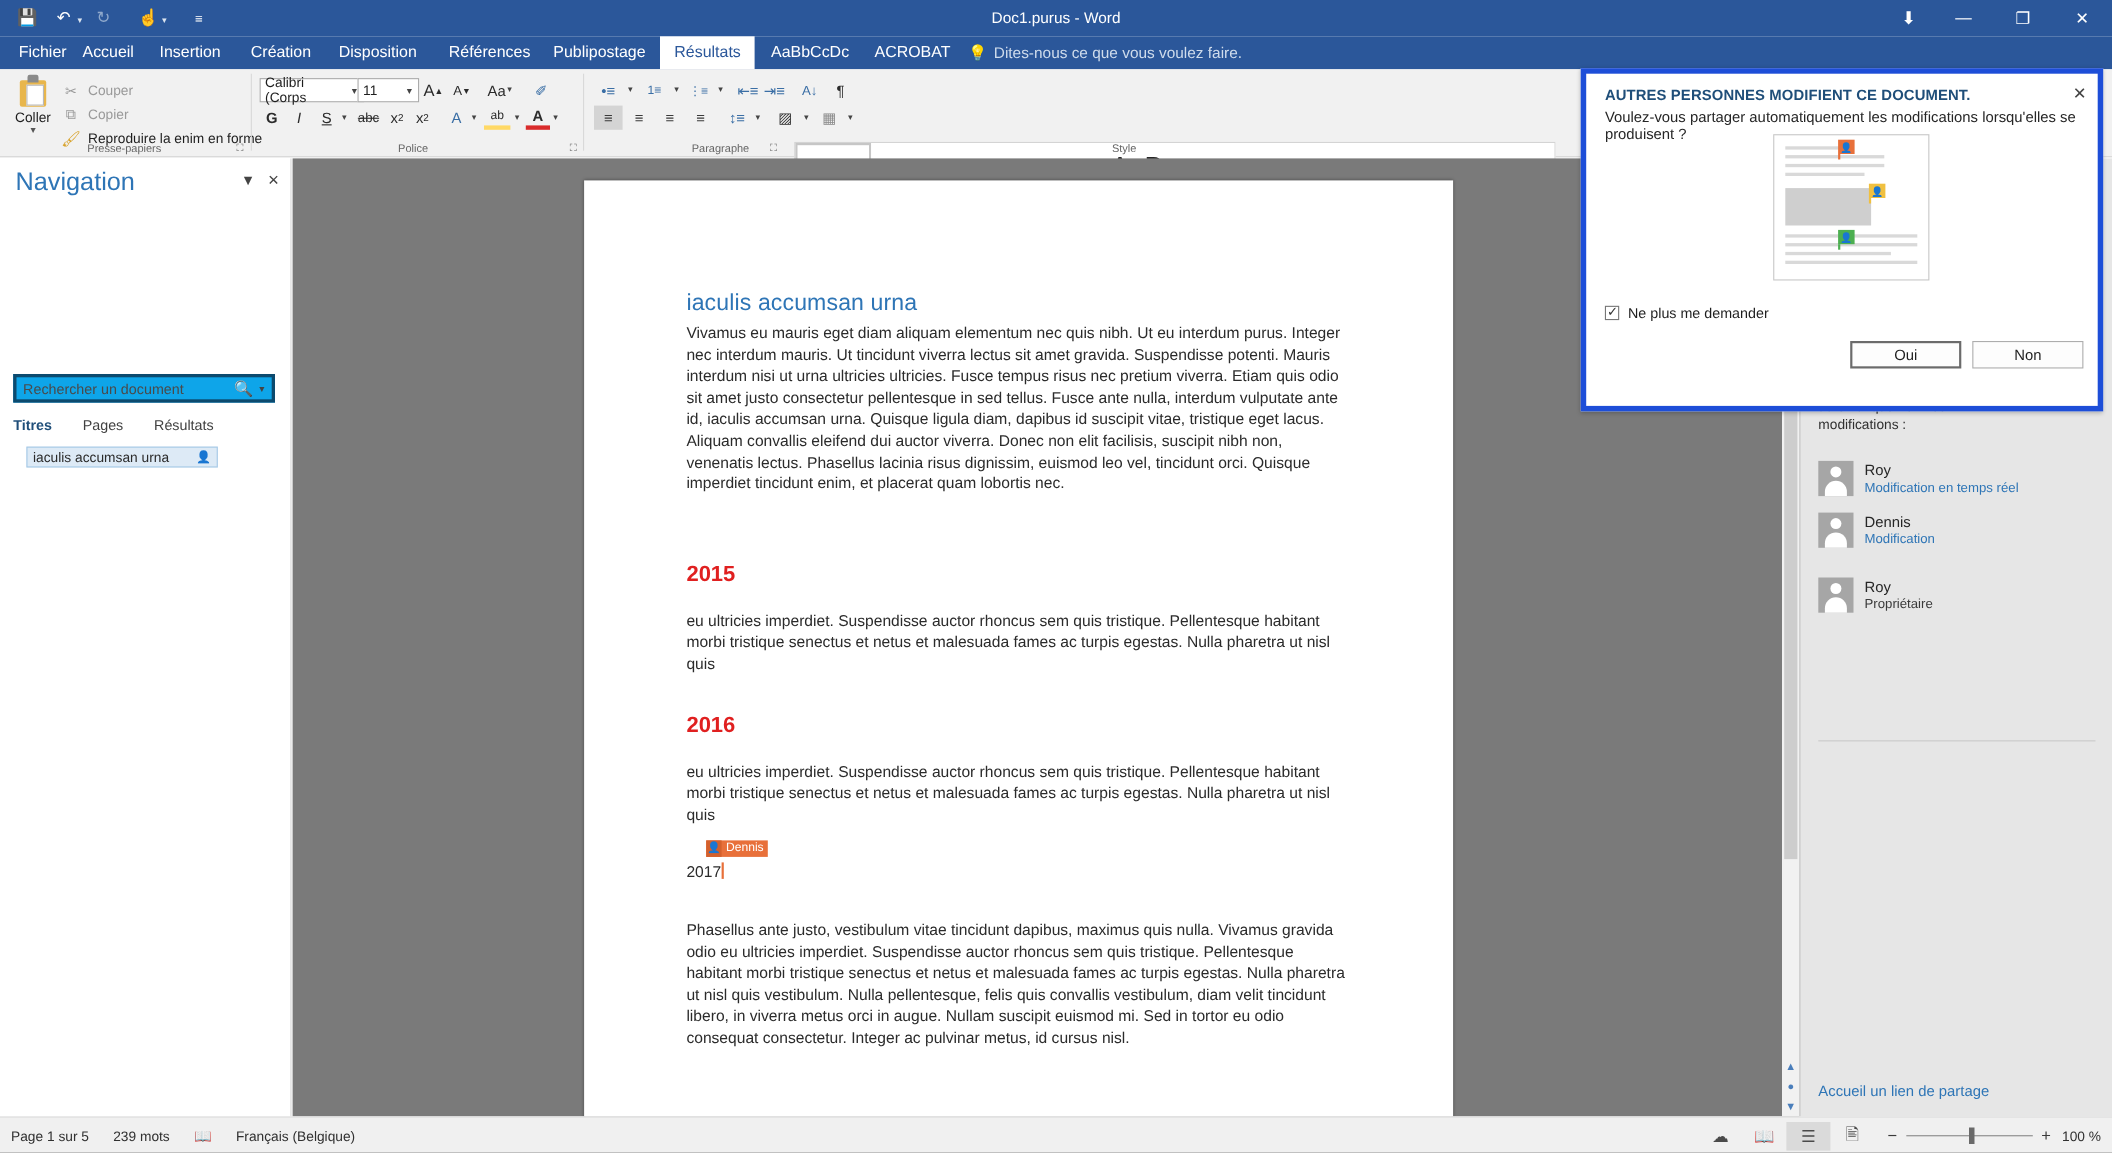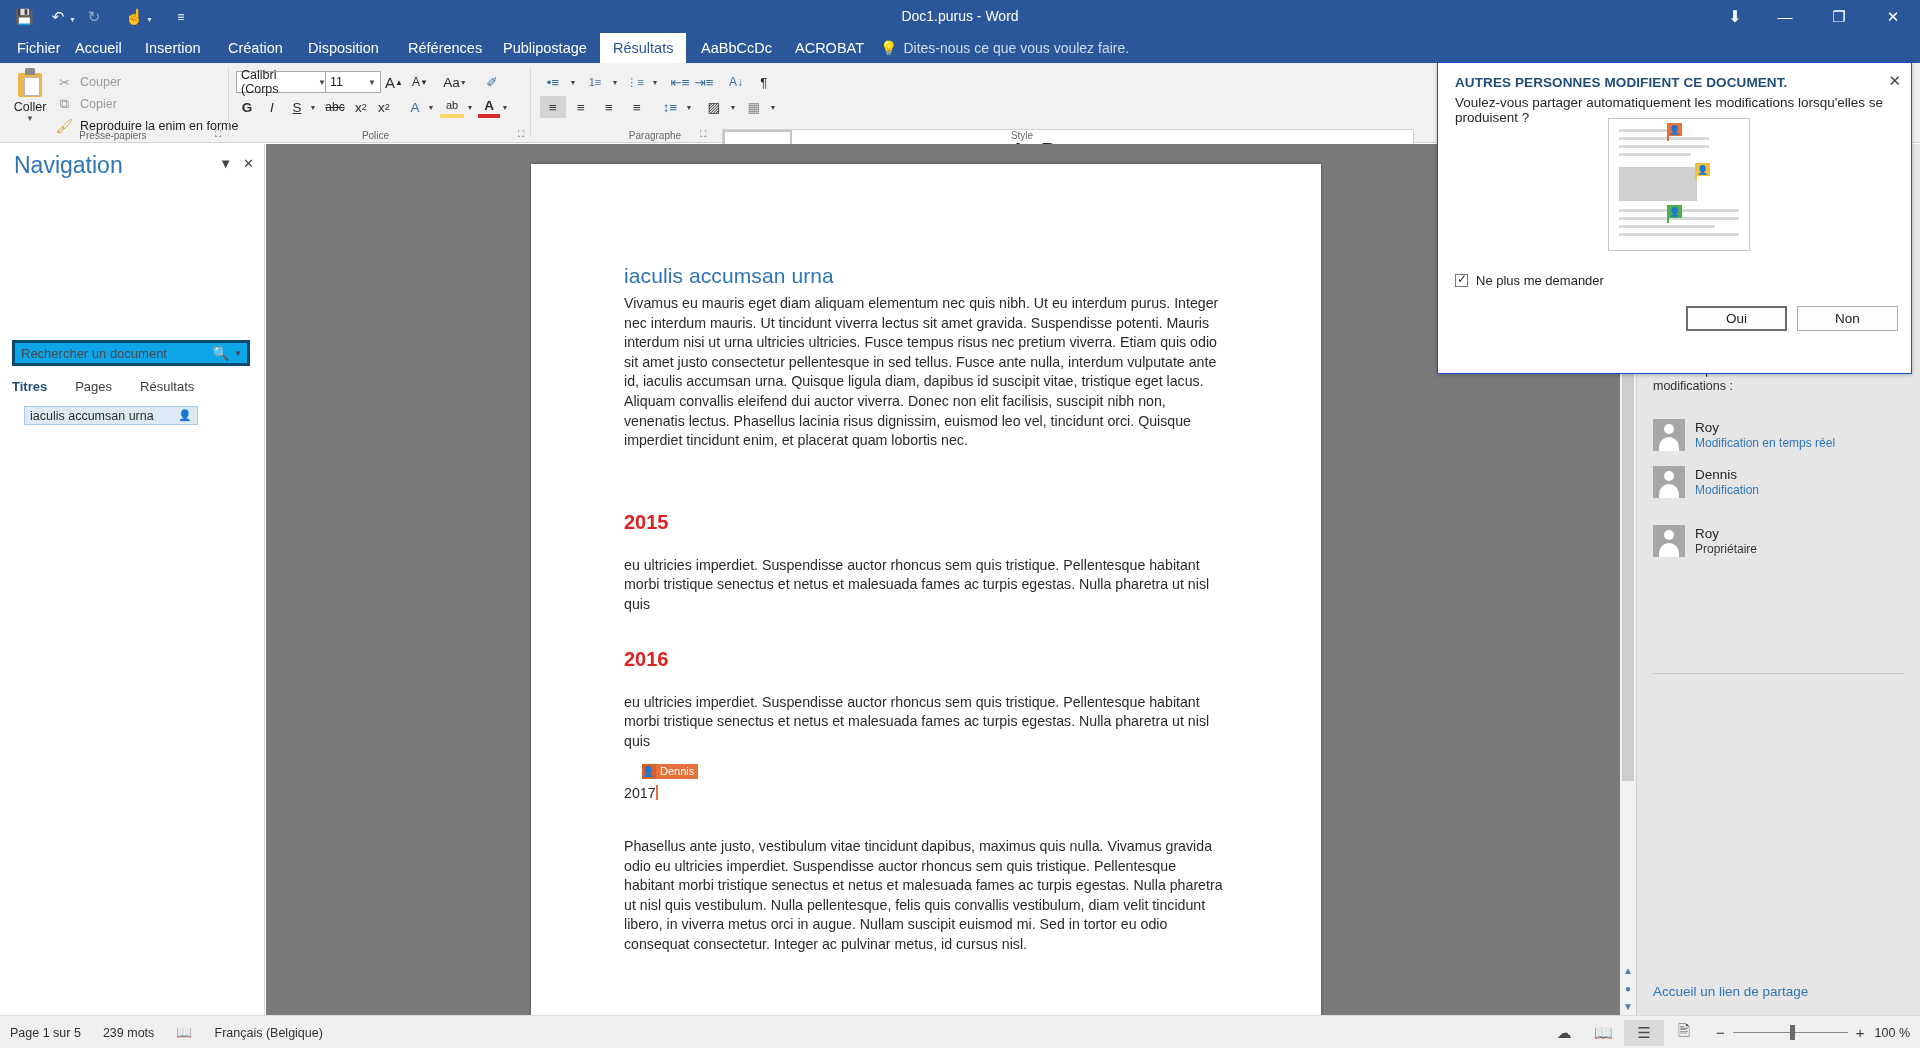--- a/index.html
+++ b/index.html
@@ -208,21 +208,21 @@
   }
   .pname { font-size: 13.5px; color: #262626; line-height: 16px; }
   .pstat { font-size: 12px; color: #2e75b6; line-height: 15px; }
   .pstat.plain { color: #3a3a3a; }
   .sp-divider { position: absolute; left: 16px; top: 529px; width: 252px; height: 1px; background: #c9c9c9; }
   .sp-link { position: absolute; left: 16px; bottom: 16px; font-size: 13.5px; color: #2e75b6; }
 
   
   .notify {
     position: absolute; left: 1437px; top: 62px; width: 475px; height: 312px;
-    background: #fff; border: 1px solid #1d4ed8;
+    background: #fff; border: 5px solid #1d4ed8;
     box-shadow: 0 1px 4px rgba(0,0,0,.25); z-index: 40;
   }
   .notify-head {
     position: absolute; left: 17px; top: 12px; font-size: 13.5px;
     color: #1f4e79; font-weight: bold; letter-spacing: .1px;
   }
   .notify-sub { position: absolute; left: 17px; top: 32px; font-size: 13.5px; color: #262626; }
   .notify-close { position: absolute; right: 10px; top: 9px; font-size: 15px; color: #444; }
   .notify-img {
     position: absolute; left: 170px; top: 55px; width: 142px; height: 133px;

